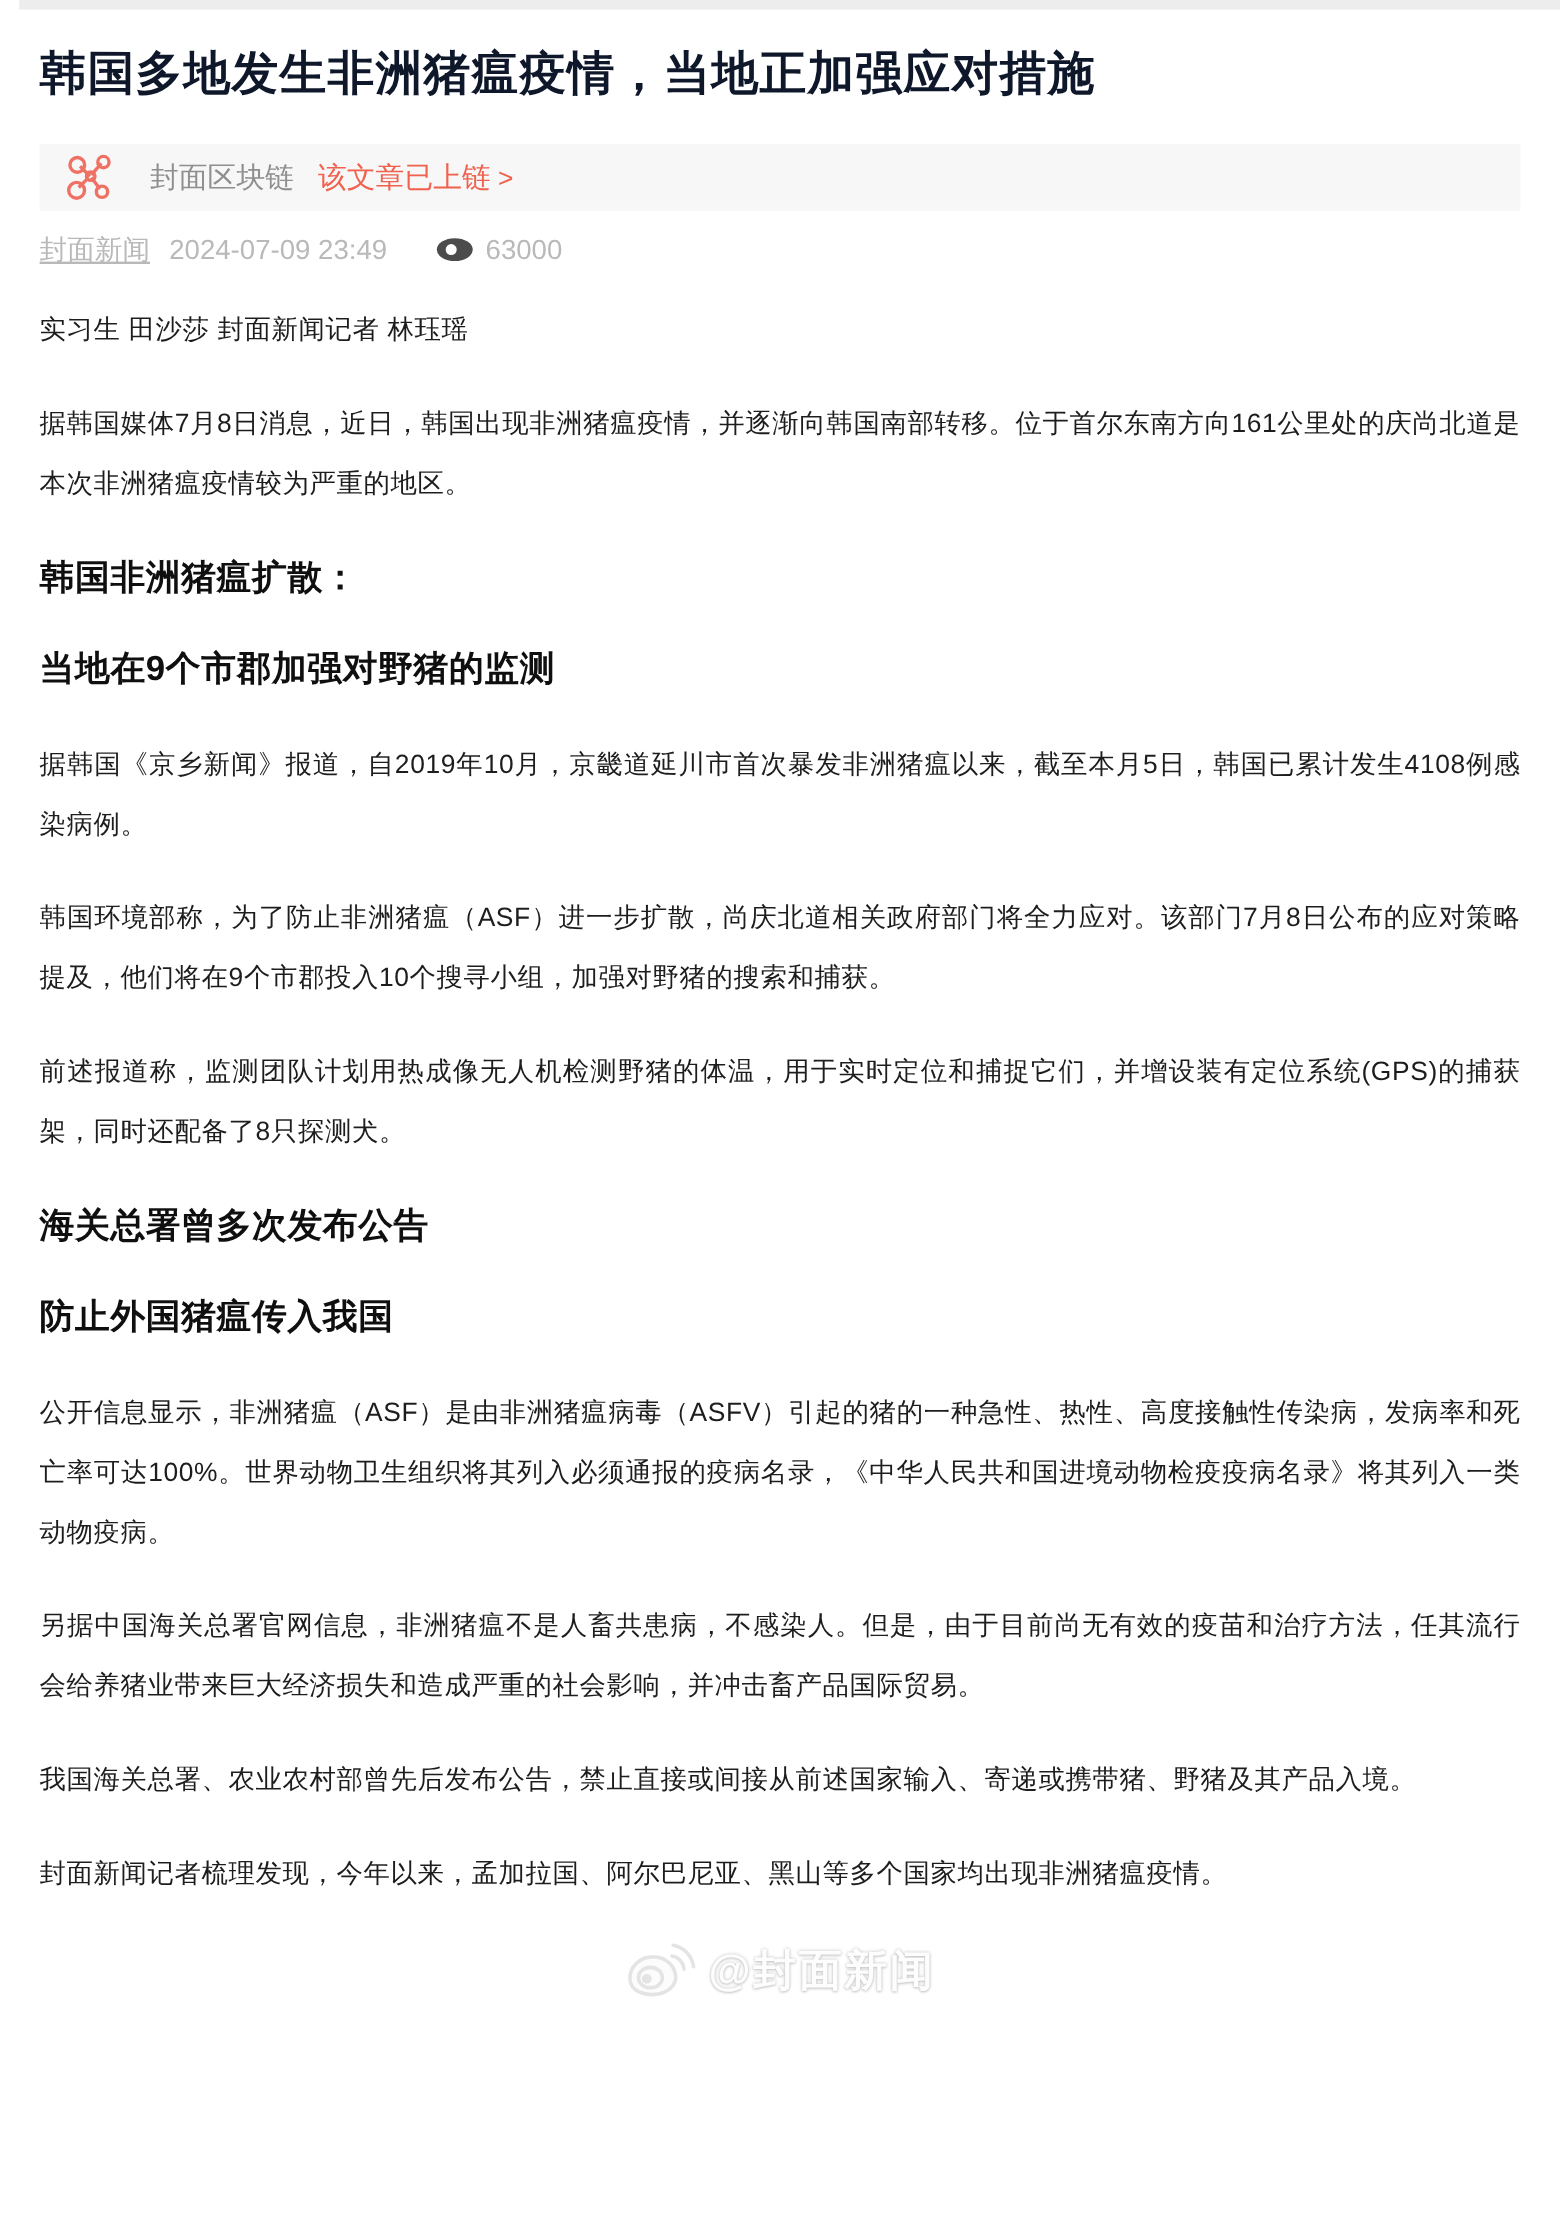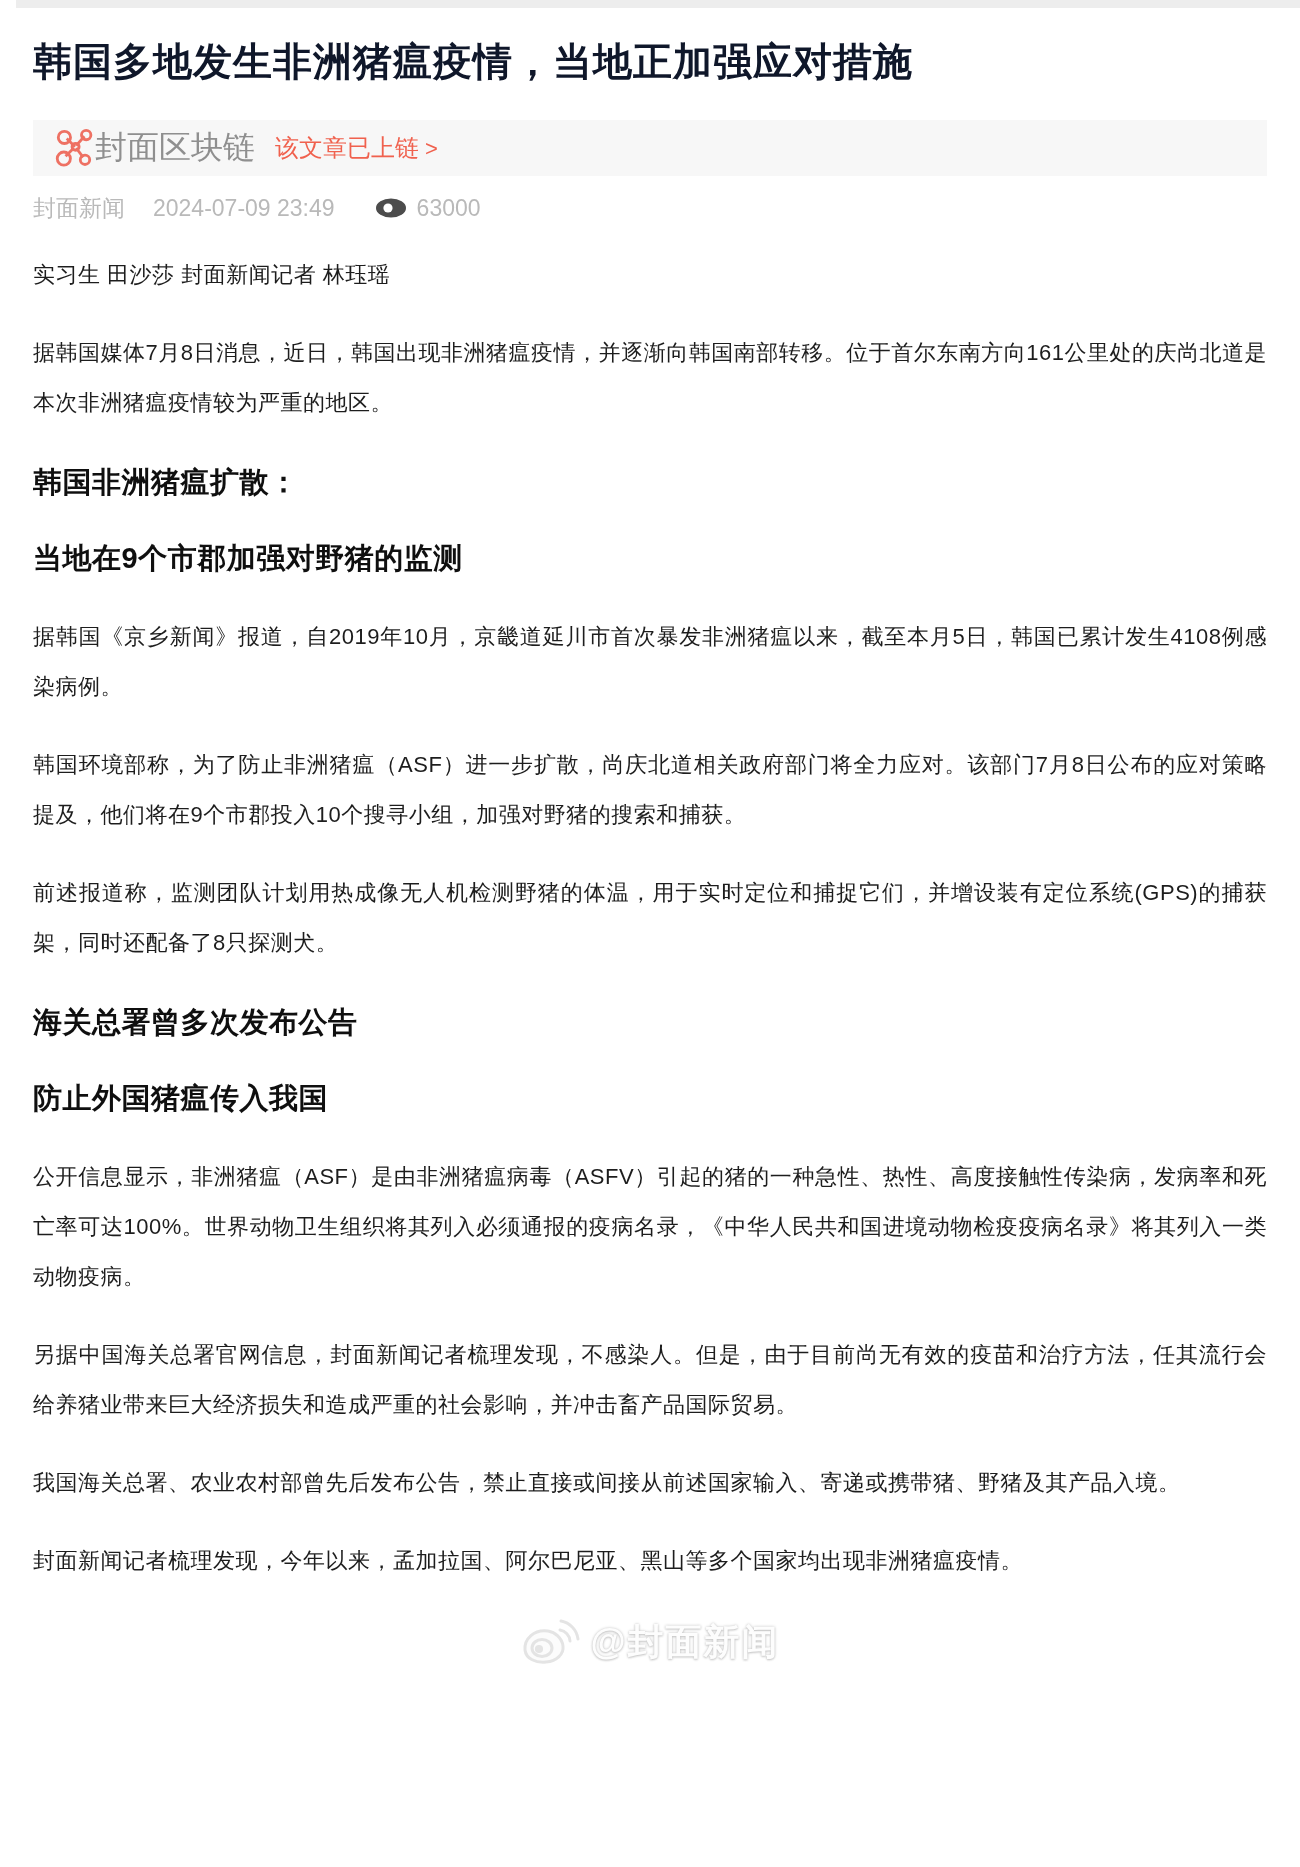--- a/index.html
+++ b/index.html
@@ -12,28 +12,28 @@
   .container{padding:34px 33px 0 33px;}
   .article-title{
     font-size:39px;line-height:56px;font-weight:bold;color:#0f172a;
     margin:0;letter-spacing:1px;
   }
   .chain-bar{
     margin-top:30px;height:56px;background:#f7f7f7;
     display:flex;align-items:center;padding:0 0 0 22px;
   }
   .chain-icon{width:40px;height:40px;flex:0 0 auto;}
-  .chain-label{font-size:32px;color:#8f8f8f;}
+  .chain-label{margin-left:30px;font-size:24px;color:#8f8f8f;}
   .chain-link{margin-left:20px;font-size:24px;color:#f0614e;text-decoration:none;cursor:pointer;}
   .chain-arrow{font-size:22px;color:#f0614e;margin-left:6px;}
   .meta-row{
     margin-top:18px;height:28px;display:flex;align-items:center;
     font-size:23px;color:#b9b9b9;
   }
-  .meta-source{margin-right:28px;}
+  .meta-source{margin-right:16px;text-decoration:underline;}
   .meta-date{margin-right:40px;}
   .eye-icon{width:32px;height:22px;margin-right:10px;}
   .article{margin:0;}
   .article p{
     font-size:22px;line-height:50px;color:#1d1d1d;margin:28px 0;
     letter-spacing:0.5px;text-align:justify;
   }
   .article h2{
     font-size:29px;line-height:44px;color:#0f0f0f;margin:32px 0;
     font-weight:bold;letter-spacing:0.5px;
@@ -90,21 +90,21 @@
     <p>实习生 田沙莎 封面新闻记者 林珏瑶</p>
     <p>据韩国媒体7月8日消息，近日，韩国出现非洲猪瘟疫情，并逐渐向韩国南部转移。位于首尔东南方向161公里处的庆尚北道是本次非洲猪瘟疫情较为严重的地区。</p>
     <h2>韩国非洲猪瘟扩散：</h2>
     <h2>当地在9个市郡加强对野猪的监测</h2>
     <p>据韩国《京乡新闻》报道，自2019年10月，京畿道延川市首次暴发非洲猪瘟以来，截至本月5日，韩国已累计发生4108例感染病例。</p>
     <p>韩国环境部称，为了防止非洲猪瘟（ASF）进一步扩散，尚庆北道相关政府部门将全力应对。该部门7月8日公布的应对策略提及，他们将在9个市郡投入10个搜寻小组，加强对野猪的搜索和捕获。</p>
     <p>前述报道称，监测团队计划用热成像无人机检测野猪的体温，用于实时定位和捕捉它们，并增设装有定位系统(GPS)的捕获架，同时还配备了8只探测犬。</p>
     <h2>海关总署曾多次发布公告</h2>
     <h2>防止外国猪瘟传入我国</h2>
     <p>公开信息显示，非洲猪瘟（ASF）是由非洲猪瘟病毒（ASFV）引起的猪的一种急性、热性、高度接触性传染病，发病率和死亡率可达100%。世界动物卫生组织将其列入必须通报的疫病名录，《中华人民共和国进境动物检疫疫病名录》将其列入一类动物疫病。</p>
-    <p>另据中国海关总署官网信息，封面新闻记者梳理发现，不感染人。但是，由于目前尚无有效的疫苗和治疗方法，任其流行会给养猪业带来巨大经济损失和造成严重的社会影响，并冲击畜产品国际贸易。</p>
+    <p>另据中国海关总署官网信息，非洲猪瘟不是人畜共患病，不感染人。但是，由于目前尚无有效的疫苗和治疗方法，任其流行会给养猪业带来巨大经济损失和造成严重的社会影响，并冲击畜产品国际贸易。</p>
     <p>我国海关总署、农业农村部曾先后发布公告，禁止直接或间接从前述国家输入、寄递或携带猪、野猪及其产品入境。</p>
     <p>封面新闻记者梳理发现，今年以来，孟加拉国、阿尔巴尼亚、黑山等多个国家均出现非洲猪瘟疫情。</p>
   </div>
 
   <div class="watermark">
     <svg class="weibo-icon" viewBox="0 0 62 50">
       <g fill="none" stroke="#e2e2e2" stroke-width="3">
         <path d="M28 14 C14 12, 4 22, 5 33 C6 42, 16 46, 26 45 C37 44, 44 37, 43 29 C42 21, 35 15, 28 14 Z" fill="#fcfcfc"></path>
         <ellipse cx="22" cy="31" rx="10" ry="8.5"></ellipse>
         <circle cx="19" cy="32" r="2.6" fill="#e2e2e2"></circle>

